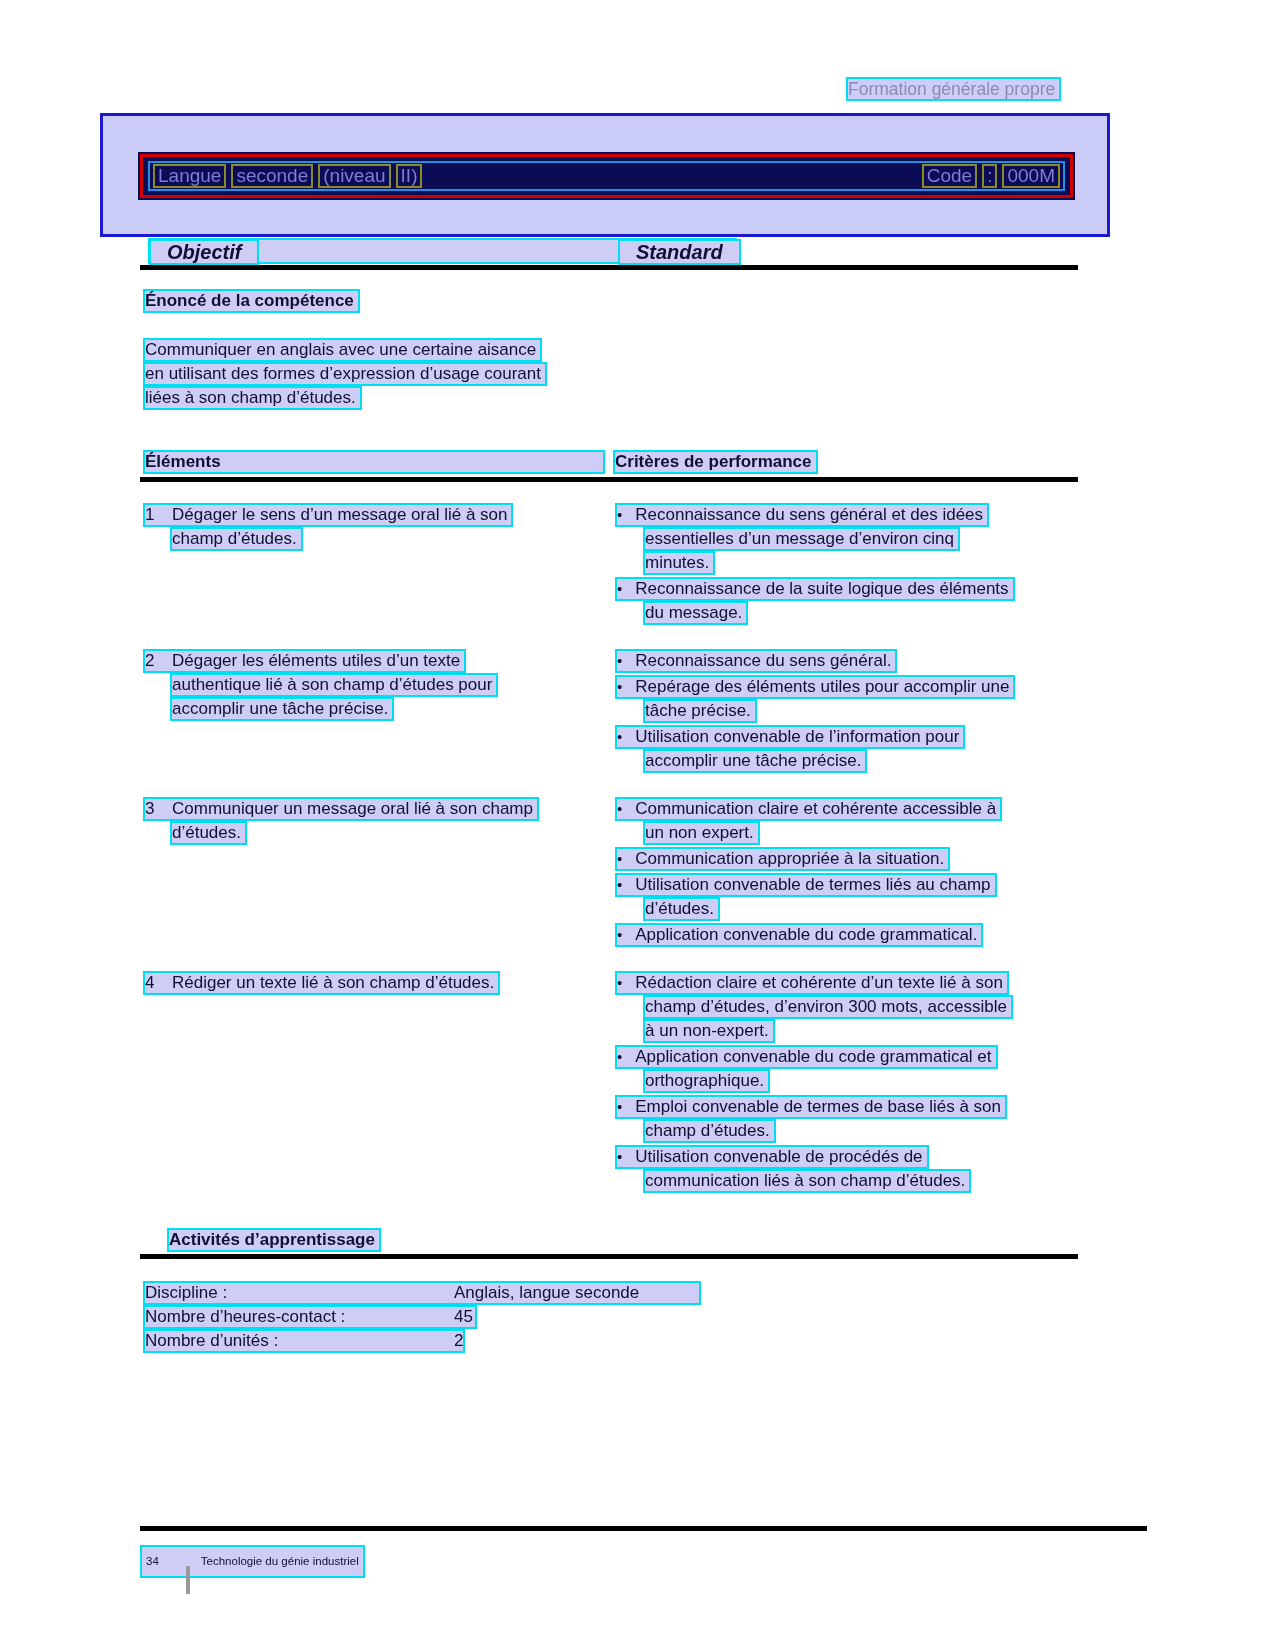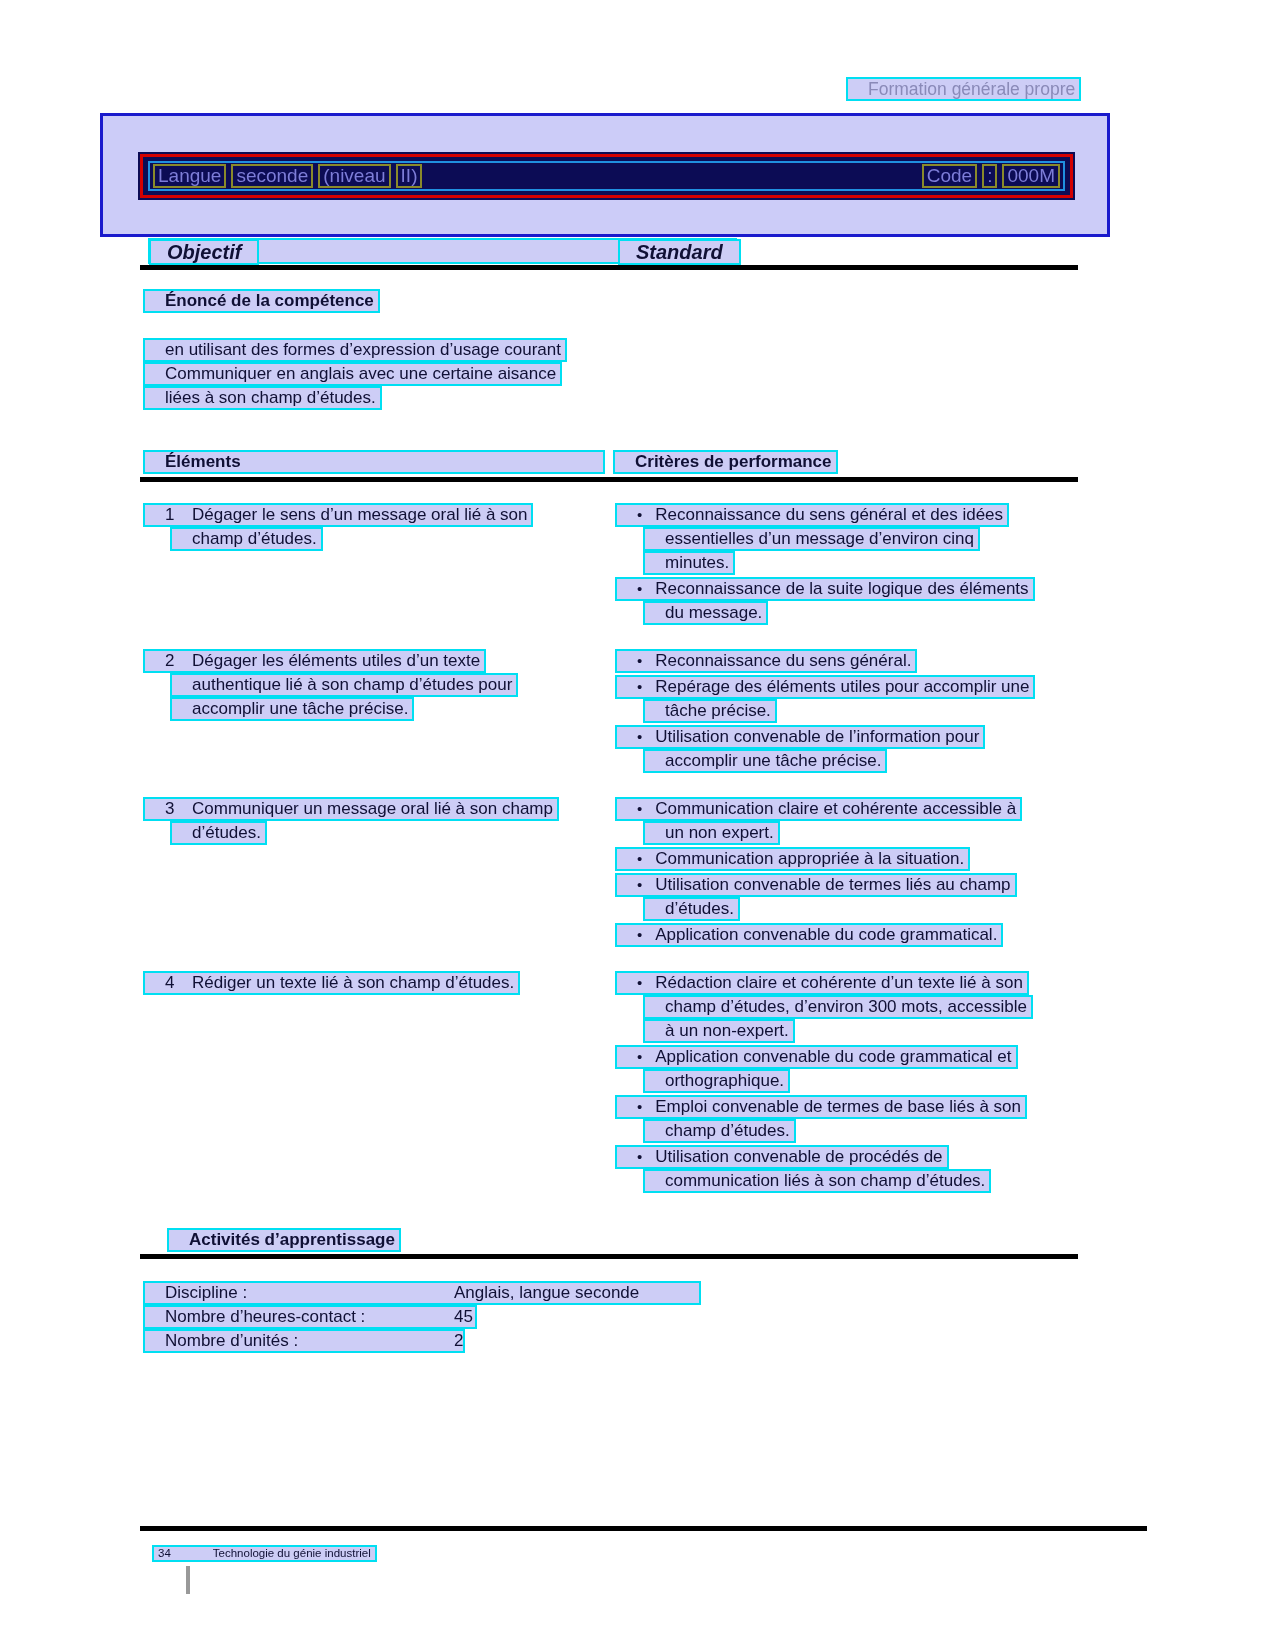--- a/index.html
+++ b/index.html
@@ -4,21 +4,21 @@
 <style>
   html,body{margin:0;padding:0;}
   body{
     width:1275px;height:1651px;position:relative;background:#ffffff;
     font-family:"Liberation Sans",sans-serif;color:#101035;overflow:hidden;
   }
   .abs{position:absolute;}
   
   .hl{
     background:#cdcdf6;border:2px solid #00dff2;
-    padding:1px 4px 1px 20px;font-size:17px;line-height:18px;
+    padding:1px 4px 1px 0;font-size:17px;line-height:18px;
     width:fit-content;white-space:nowrap;box-sizing:border-box;
   }
   .bold{font-weight:bold;}
   .muted{color:#8a8ab8;}
   .rule{position:absolute;height:5px;background:#000000;}
   
   .panel{
     position:absolute;left:100px;top:113px;width:1010px;height:124px;
     background:#ccccf8;border:3px solid #1a1acc;box-sizing:border-box;
   }
@@ -64,23 +64,23 @@
   .bullet-group{margin-top:2px;}
   .bullet-group:first-child{margin-top:0;}
   .num{display:inline-block;min-width:12px;margin-right:15px;}
   .dot{display:inline-block;margin-right:13px;font-size:15px;}
   
   .details{position:absolute;left:143px;top:1281px;}
   .detail-row{position:relative;}
   .detail-row .val{position:absolute;left:309px;top:1px;}
   
   .footer-box{
-    position:absolute;left:152px;top:1545px;background:#cdcdf6;
+    position:absolute;left:140px;top:1545px;background:#cdcdf6;
     border:2px solid #00dff2;box-sizing:border-box;
-    font-size:11.5px;line-height:11px;padding:1px 4px;white-space:nowrap;
+    font-size:11.5px;line-height:11px;padding:9px 4px;white-space:nowrap;
   }
   .footer-title{margin-left:42px;}
   .caret{position:absolute;left:186px;top:1566px;width:4px;height:28px;background:#999999;}
 </style>
 </head>
 <body>
 
 <div class="hl muted abs" style="left:846px;top:77px;font-size:17.5px;">Formation générale propre</div>
 
 <div class="panel"></div>
@@ -104,22 +104,22 @@
 </div>
 
 <div class="obj-row">
   <span class="obj-word" style="left:-1px;">Objectif</span>
   <span class="obj-word" style="left:468px;">Standard</span>
 </div>
 <div class="rule" style="left:140px;top:265px;width:938px;"></div>
 
 <div class="hl bold abs" style="left:143px;top:289px;">Énoncé de la compétence</div>
 <div class="abs" style="left:143px;top:338px;" id="enonce-lines">
+    <div class="hl iline">Communiquer en anglais avec une certaine aisance</div>
     <div class="hl iline">en utilisant des formes d’expression d’usage courant</div>
-    <div class="hl iline">Communiquer en anglais avec une certaine aisance</div>
     <div class="hl iline">liées à son champ d’études.</div>
   </div>
 
 <div class="hl bold abs" style="left:143px;top:450px;width:462px;">Éléments</div>
 <div class="hl bold abs" style="left:613px;top:450px;">Critères de performance</div>
 <div class="rule" style="left:140px;top:477px;width:938px;"></div>
 
 <div class="items" id="items">
     <div class="item">
       <div class="item-left">

